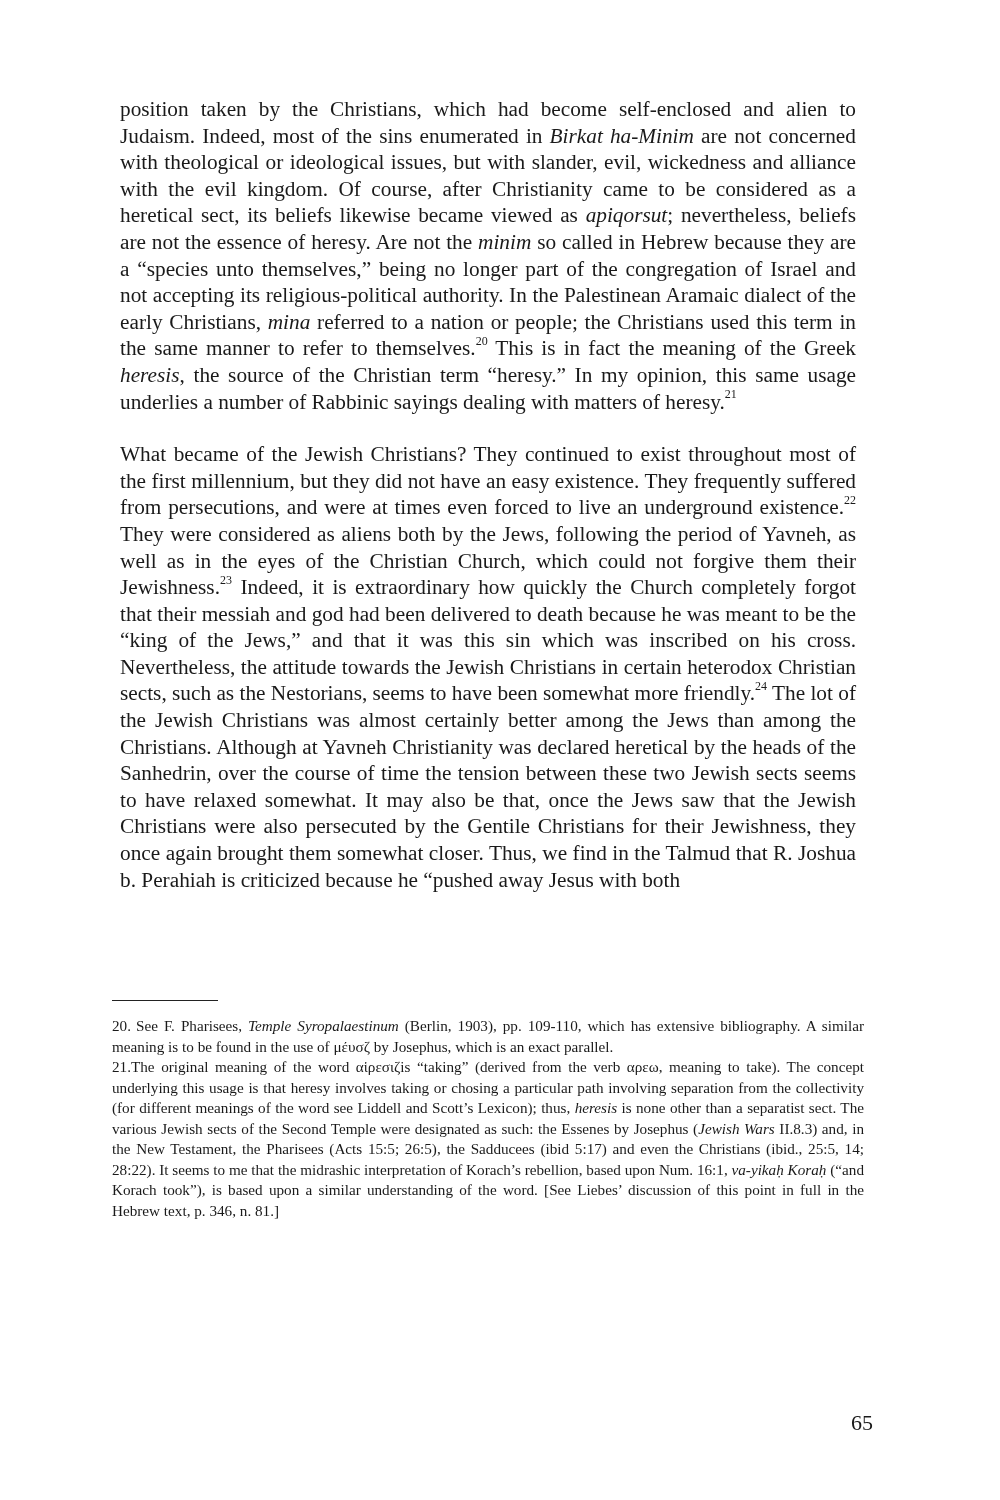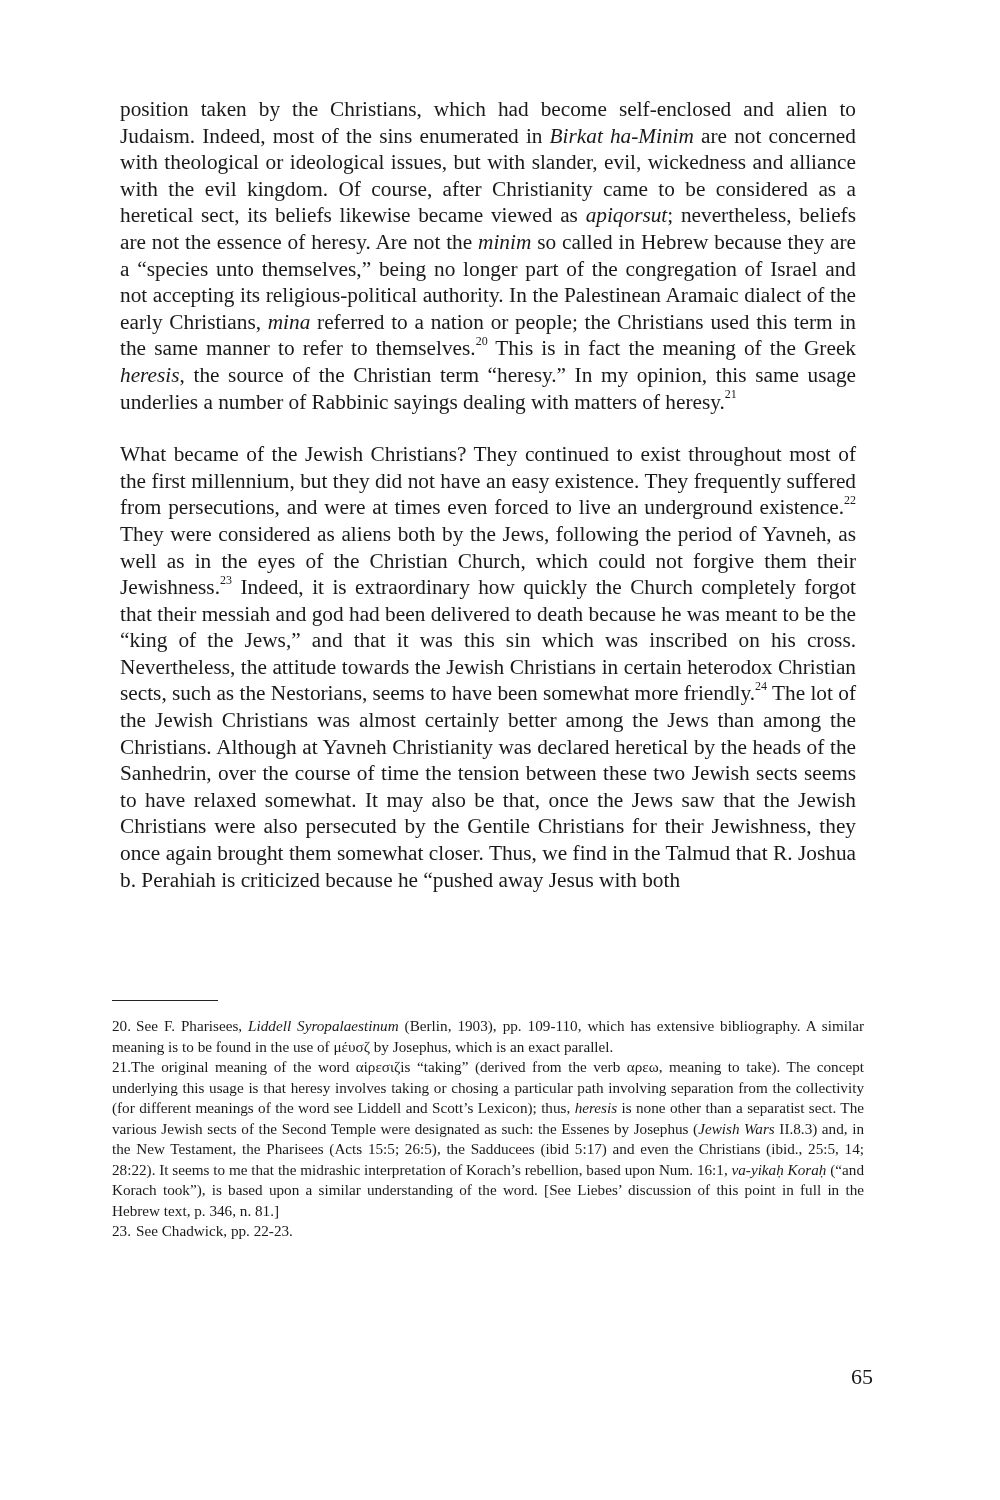--- a/index.html
+++ b/index.html
@@ -5,31 +5,30 @@
   html, body { margin: 0; padding: 0; background: #ffffff; }
   body { width: 1000px; height: 1500px; position: relative; overflow: hidden; color: #1a1a1a; }
   .page { position: absolute; left: 112px; top: 88px; width: 752px; font-family: "Liberation Serif", serif; }
   .body-text p { margin: 8px; font-size: 21.3px; line-height: 26.6px; text-align: justify; }
   .body-text p + p { margin-top: 26px; }
   sup { font-size: 12px; line-height: 0; position: relative; top: -2px; vertical-align: super; }
   .rule { position: absolute; left: 112px; top: 1000px; width: 106px; height: 0; border-top: 1.6px solid #222; }
   .footnotes { position: absolute; left: 112px; top: 1016px; width: 752px; font-family: "Liberation Serif", serif; font-size: 15.2px; line-height: 20.5px; text-align: justify; }
   .fn { margin: 0; }
   .fn .num { display: inline-block; min-width: 20px; margin-right: 4px; }
-  .page-number { position: absolute; right: 127px; top: 1364px; font-family: "Liberation Serif", serif; font-size: 22px; }
+  .page-number { position: absolute; right: 127px; top: 1410px; font-family: "Liberation Serif", serif; font-size: 22px; }
 </style>
 </head>
 <body>
 
 <div class="page body-text">
   <p><span>position taken by the Christians, which had become self-enclosed and alien to Judaism. Indeed, most of the sins enumerated in </span><i>Birkat ha-Minim</i><span> are not concerned with theological or ideological issues, but with slander, evil, wickedness and alliance with the evil kingdom. Of course, after Christianity came to be considered as a heretical sect, its beliefs likewise became viewed as </span><i>apiqorsut</i><span>; nevertheless, beliefs are not the essence of heresy. Are not the </span><i>minim</i><span> so called in Hebrew because they are a “species unto themselves,” being no longer part of the congregation of Israel and not accepting its religious-political authority. In the Palestinean Aramaic dialect of the early Christians, </span><i>mina</i><span> referred to a nation or people; the Christians used this term in the same manner to refer to themselves.</span><sup>20</sup><span> This is in fact the meaning of the Greek </span><i>heresis</i><span>, the source of the Christian term “heresy.” In my opinion, this same usage underlies a number of Rabbinic sayings dealing with matters of heresy.</span><sup>21</sup></p>
   <p><span>What became of the Jewish Christians? They continued to exist throughout most of the first millennium, but they did not have an easy existence. They frequently suffered from persecutions, and were at times even forced to live an underground existence.</span><sup>22</sup><span> They were considered as aliens both by the Jews, following the period of Yavneh, as well as in the eyes of the Christian Church, which could not forgive them their Jewishness.</span><sup>23</sup><span> Indeed, it is extraordinary how quickly the Church completely forgot that their messiah and god had been delivered to death because he was meant to be the “king of the Jews,” and that it was this sin which was inscribed on his cross. Nevertheless, the attitude towards the Jewish Christians in certain heterodox Christian sects, such as the Nestorians, seems to have been somewhat more friendly.</span><sup>24</sup><span> The lot of the Jewish Christians was almost certainly better among the Jews than among the Christians. Although at Yavneh Christianity was declared heretical by the heads of the Sanhedrin, over the course of time the tension between these two Jewish sects seems to have relaxed somewhat. It may also be that, once the Jews saw that the Jewish Christians were also persecuted by the Gentile Christians for their Jewishness, they once again brought them somewhat closer. Thus, we find in the Talmud that R. Joshua b. Perahiah is criticized because he “pushed away Jesus with both</span></p>
 </div>
 
 <div class="rule"></div>
 
 <div class="footnotes">
-  <p class="fn"><span class="num">20.</span><span>See F. Pharisees, </span><i>Liddell Syropalaestinum</i><span> (Berlin, 1903), pp. 109-110, which has extensive bibliography. A similar meaning is to be found in the use of </span><span>μέυσζ</span><span> by Josephus, which is an exact parallel.</span></p>
+  <p class="fn"><span class="num">20.</span><span>See F. Pharisees, </span><i>Temple Syropalaestinum</i><span> (Berlin, 1903), pp. 109-110, which has extensive bibliography. A similar meaning is to be found in the use of </span><span>μέυσζ</span><span> by Josephus, which is an exact parallel.</span></p>
   <p class="fn"><span>21.</span><span>The original meaning of the word </span><span>αἱρεσιζ</span><span>is “taking” (derived from the verb </span><span>αρεω</span><span>, meaning to take). The concept underlying this usage is that heresy involves taking or chosing a particular path involving separation from the collectivity (for different meanings of the word see Liddell and Scott’s Lexicon); thus, </span><i>heresis</i><span> is none other than a separatist sect. The various Jewish sects of the Second Temple were designated as such: the Essenes by Josephus (</span><i>Jewish Wars</i><span> II.8.3) and, in the New Testament, the Pharisees (Acts 15:5; 26:5), the Sadducees (ibid 5:17) and even the Christians (ibid., 25:5, 14; 28:22). It seems to me that the midrashic interpretation of Korach’s rebellion, based upon Num. 16:1, </span><i>va-yikaḥ Koraḥ</i><span> (“and Korach took”), is based upon a similar understanding of the word. [See Liebes’ discussion of this point in full in the Hebrew text, p. 346, n. 81.]</span></p>
-  <p class="fn"><span class="num">23.</span><span>See Chadwick, pp. 22-23.</span></p>
 </div>
 
 <div class="page-number">65</div>
 
 </body></html>

